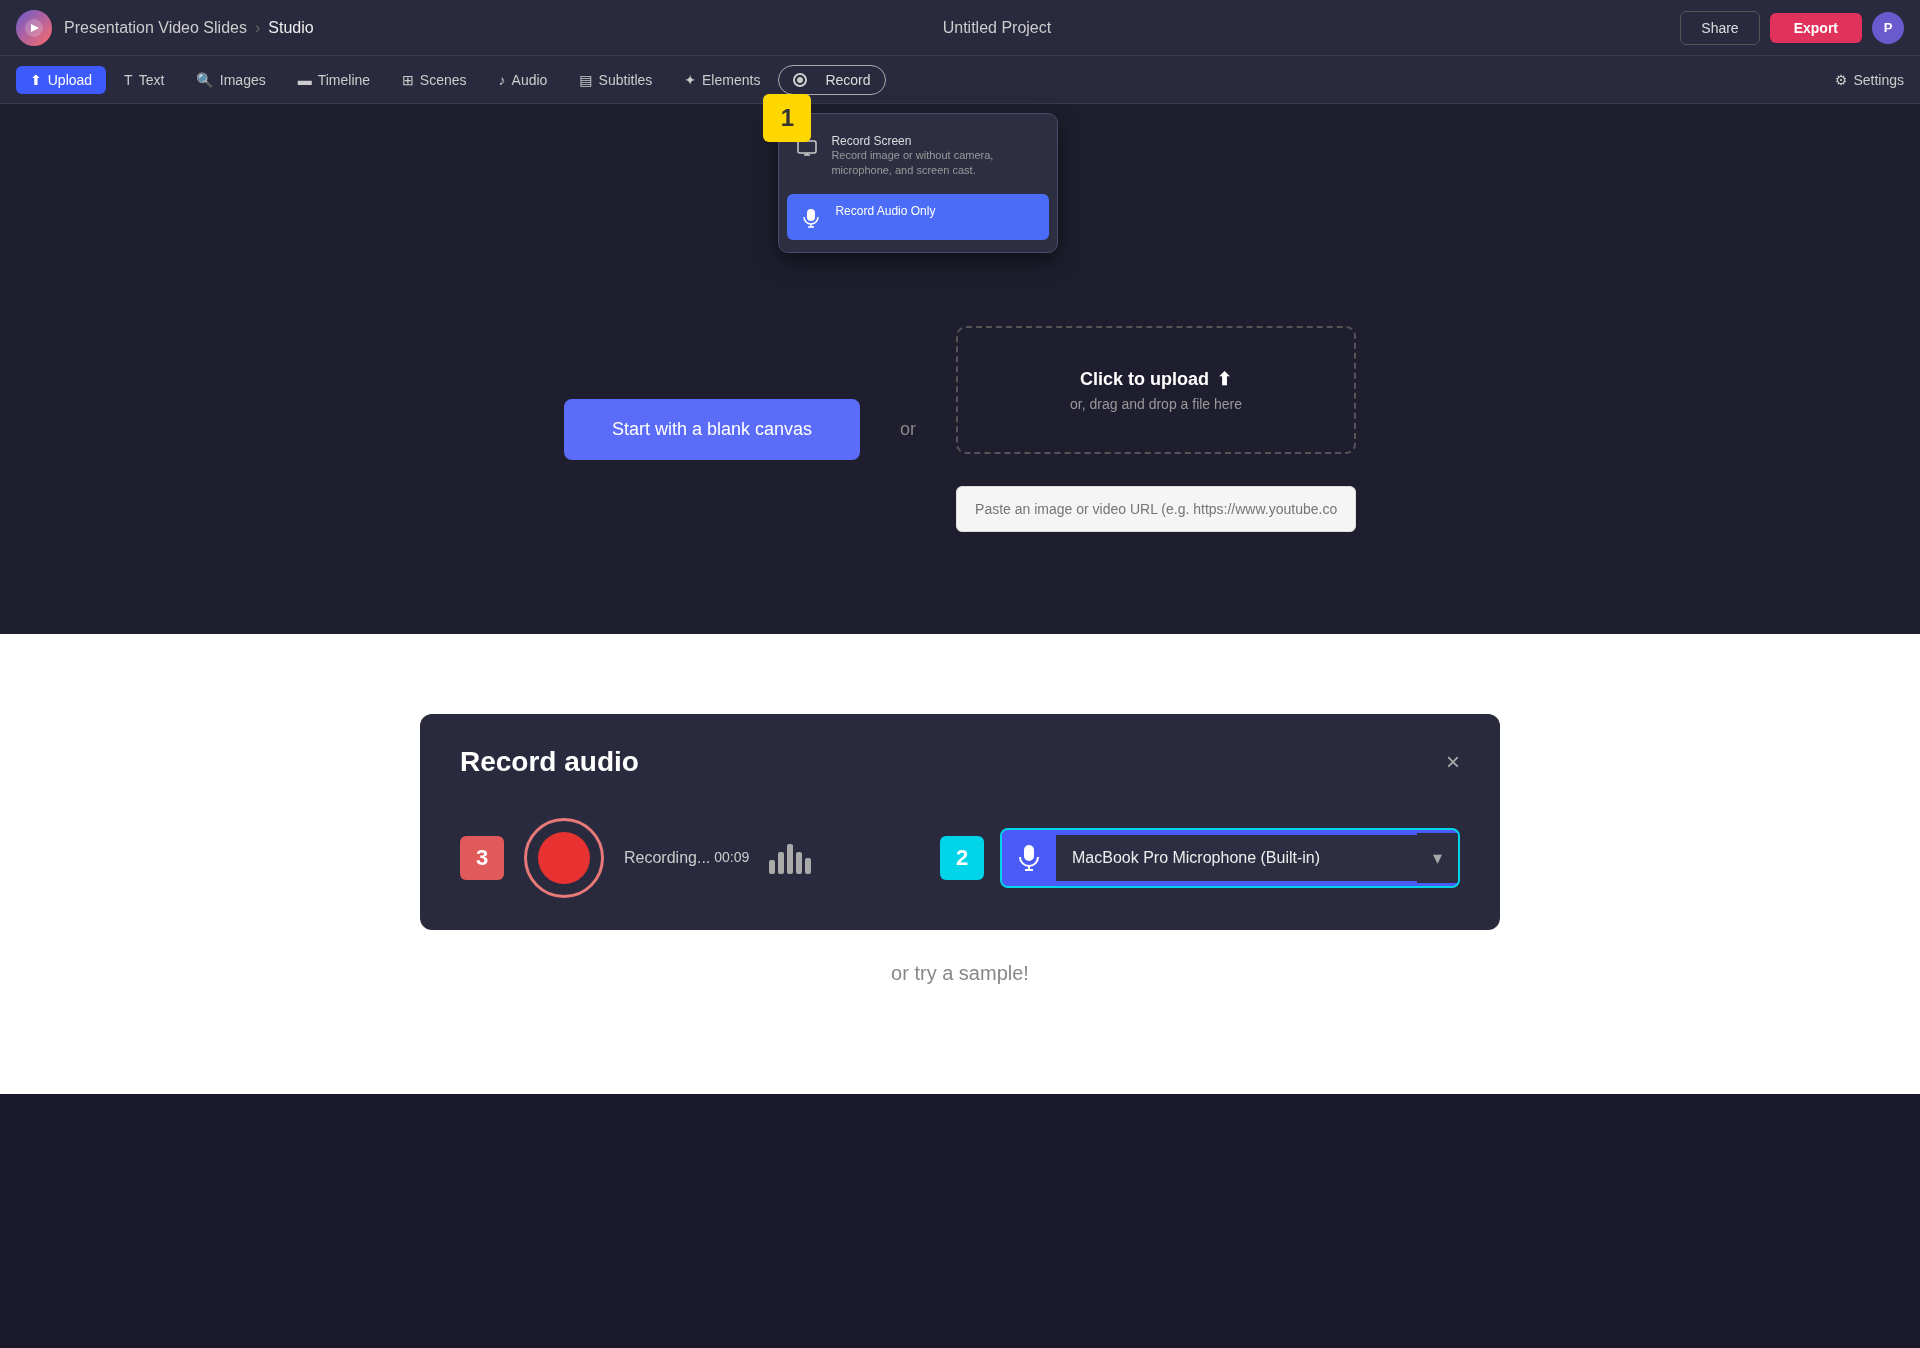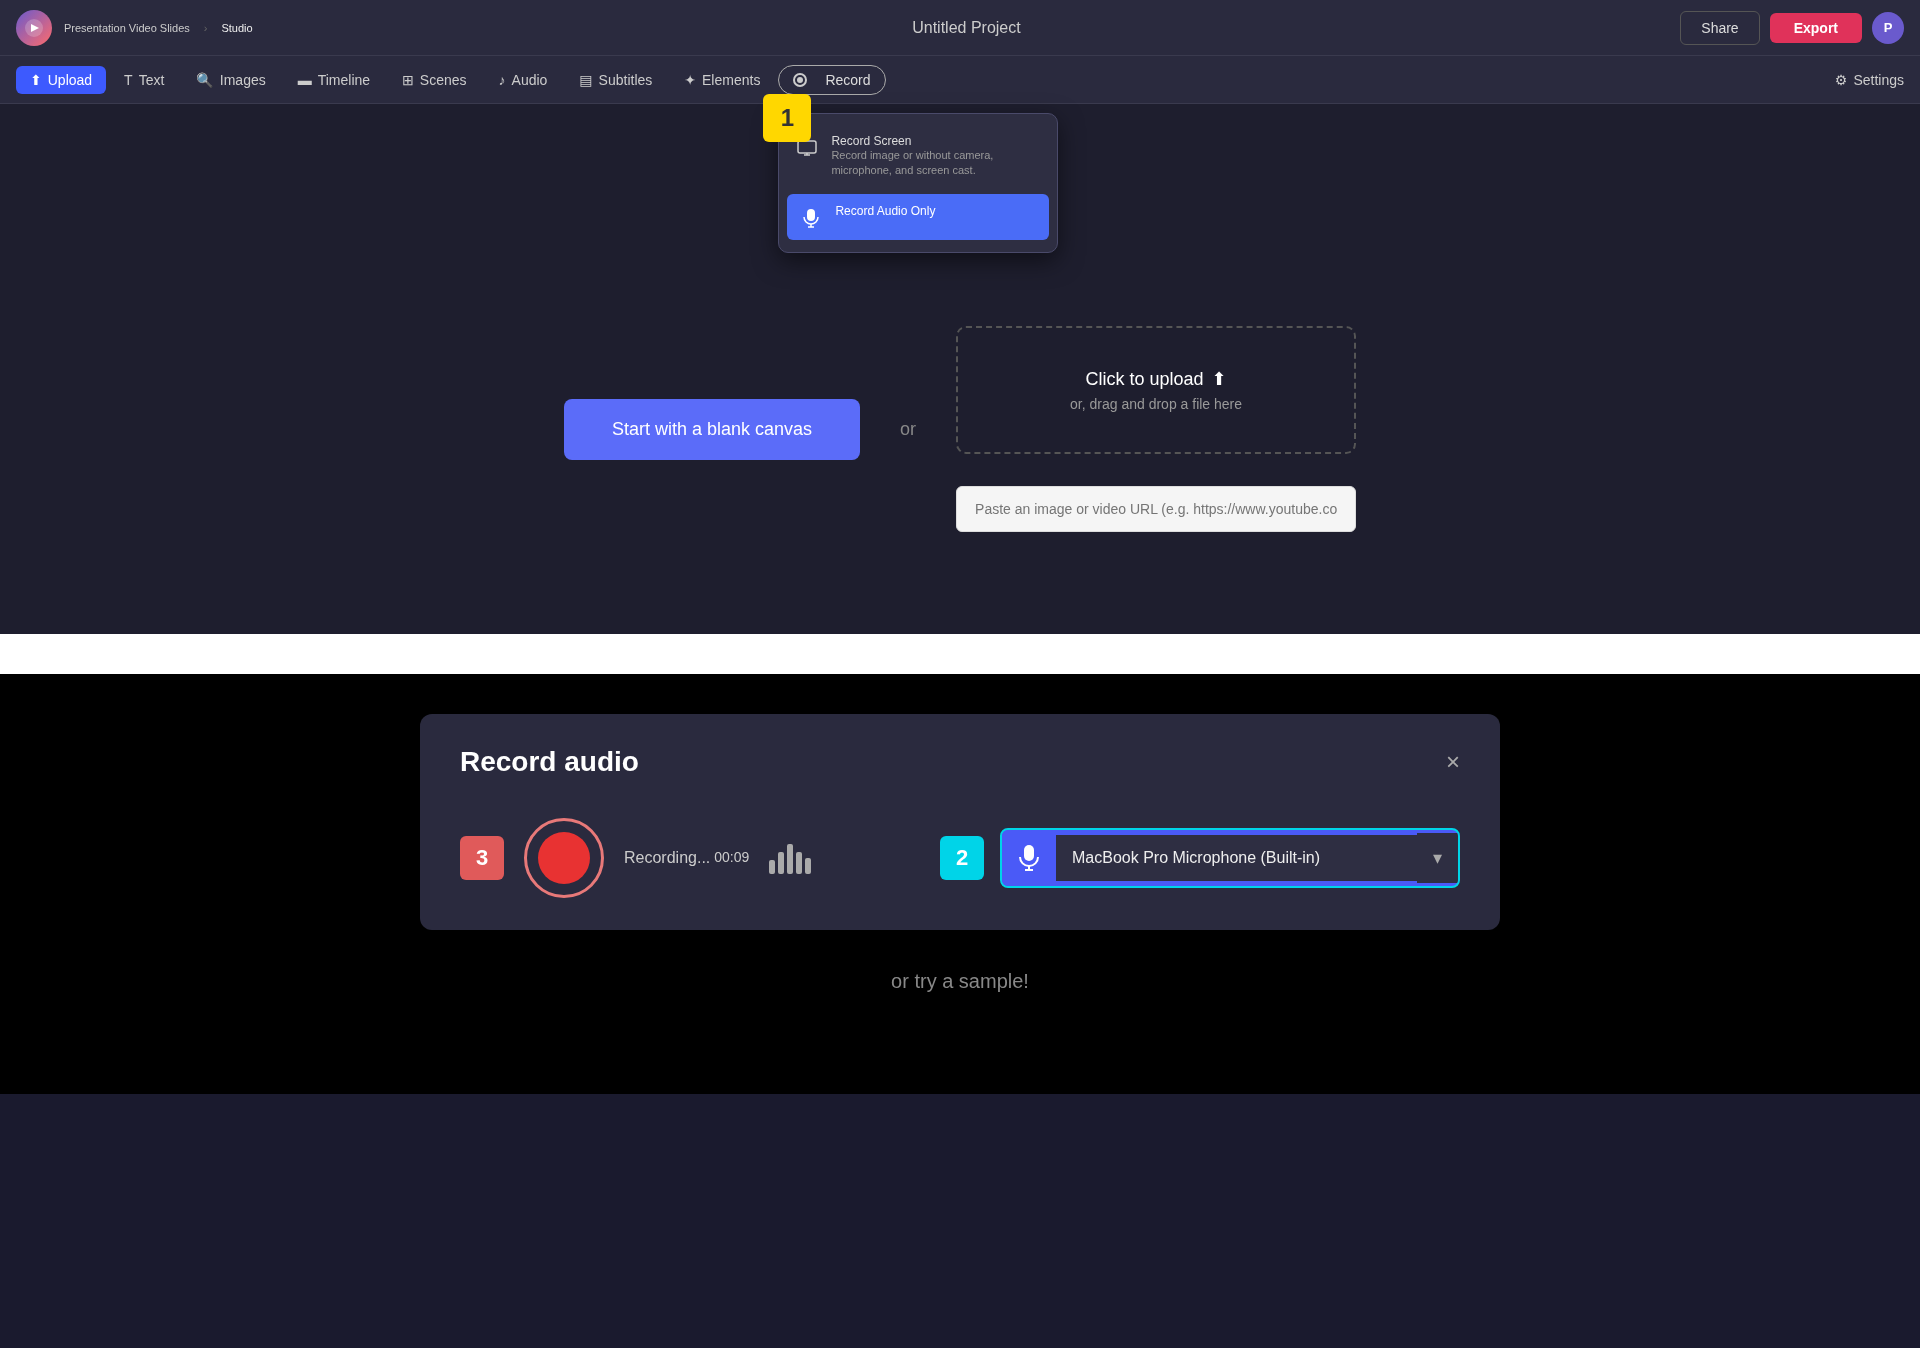--- a/index.html
+++ b/index.html
@@ -18,22 +18,22 @@
     .app-logo {
       width: 36px; height: 36px;
       border-radius: 50%;
       background: linear-gradient(135deg, #6a5acd, #ff6b6b);
       display: flex; align-items: center; justify-content: center;
       color: white; font-size: 14px; font-weight: bold;
       flex-shrink: 0;
     }
     .breadcrumb {
       color: #aaa;
-      font-size: 11px;
-      display: flex; align-items: center; gap: 14px;
+      font-size: 16px;
+      display: flex; align-items: center; gap: 8px;
     }
     .breadcrumb a { color: #ccc; text-decoration: none; }
     .breadcrumb .sep { color: #666; }
     .breadcrumb .current { color: #eee; }
     .project-title {
       flex: 1;
       text-align: center;
       color: #ccc;
       font-size: 16px;
     }
@@ -180,21 +180,21 @@
       border: 2px dashed #555;
       border-radius: 10px;
       padding: 40px 80px;
       text-align: center;
       cursor: pointer;
       min-width: 400px;
     }
     .upload-area .upload-title {
       color: #fff;
       font-size: 18px;
-      font-weight: 400;
+      font-weight: 700;
       display: flex;
       align-items: center;
       justify-content: center;
       gap: 8px;
     }
     .upload-area .upload-sub {
       color: #999;
       font-size: 14px;
       margin-top: 6px;
     }
@@ -212,27 +212,26 @@
     }
 
     
     .white-section {
       background: white;
       height: 40px;
     }
 
     
     .bottom-section {
-      background: #000000;
+      background: #ffffff;
       min-height: 420px;
       display: flex;
       flex-direction: column;
       align-items: center;
       padding: 40px 20px;
-      gap: 8px;
     }
 
     
     .record-modal {
       background: #2a2a3e;
       border-radius: 12px;
       padding: 32px 40px;
       width: 1080px;
       position: relative;
     }

